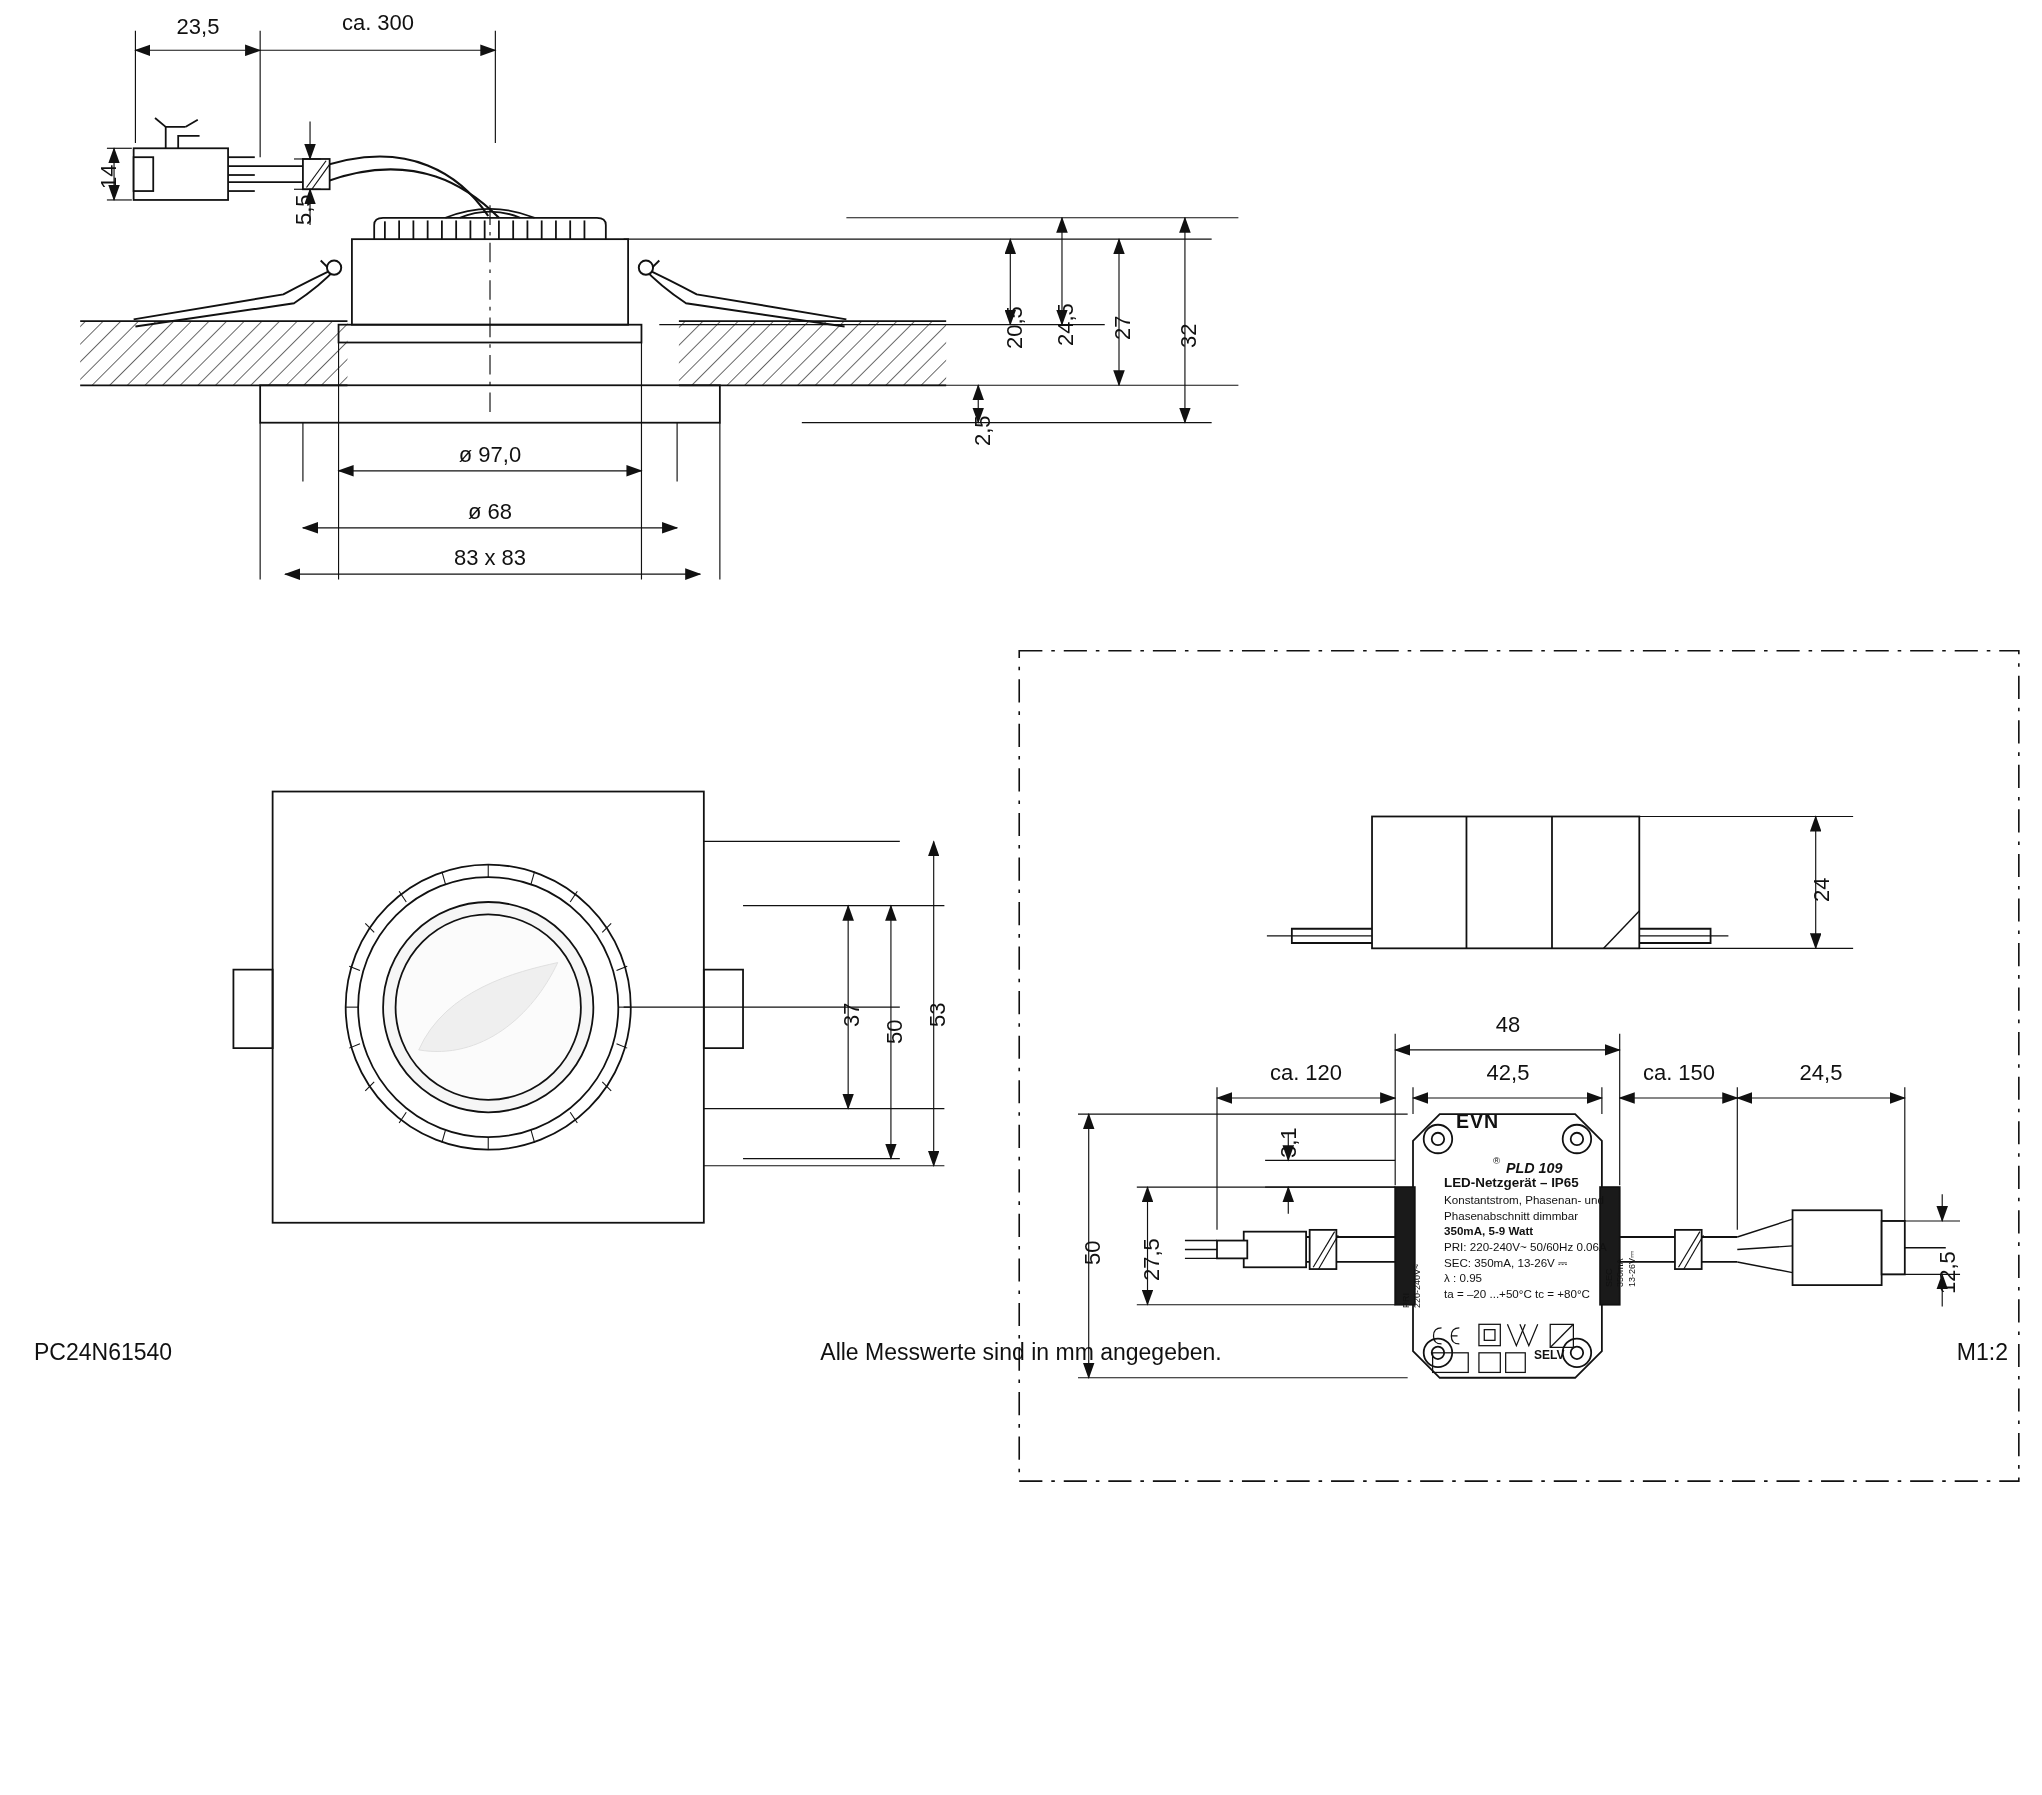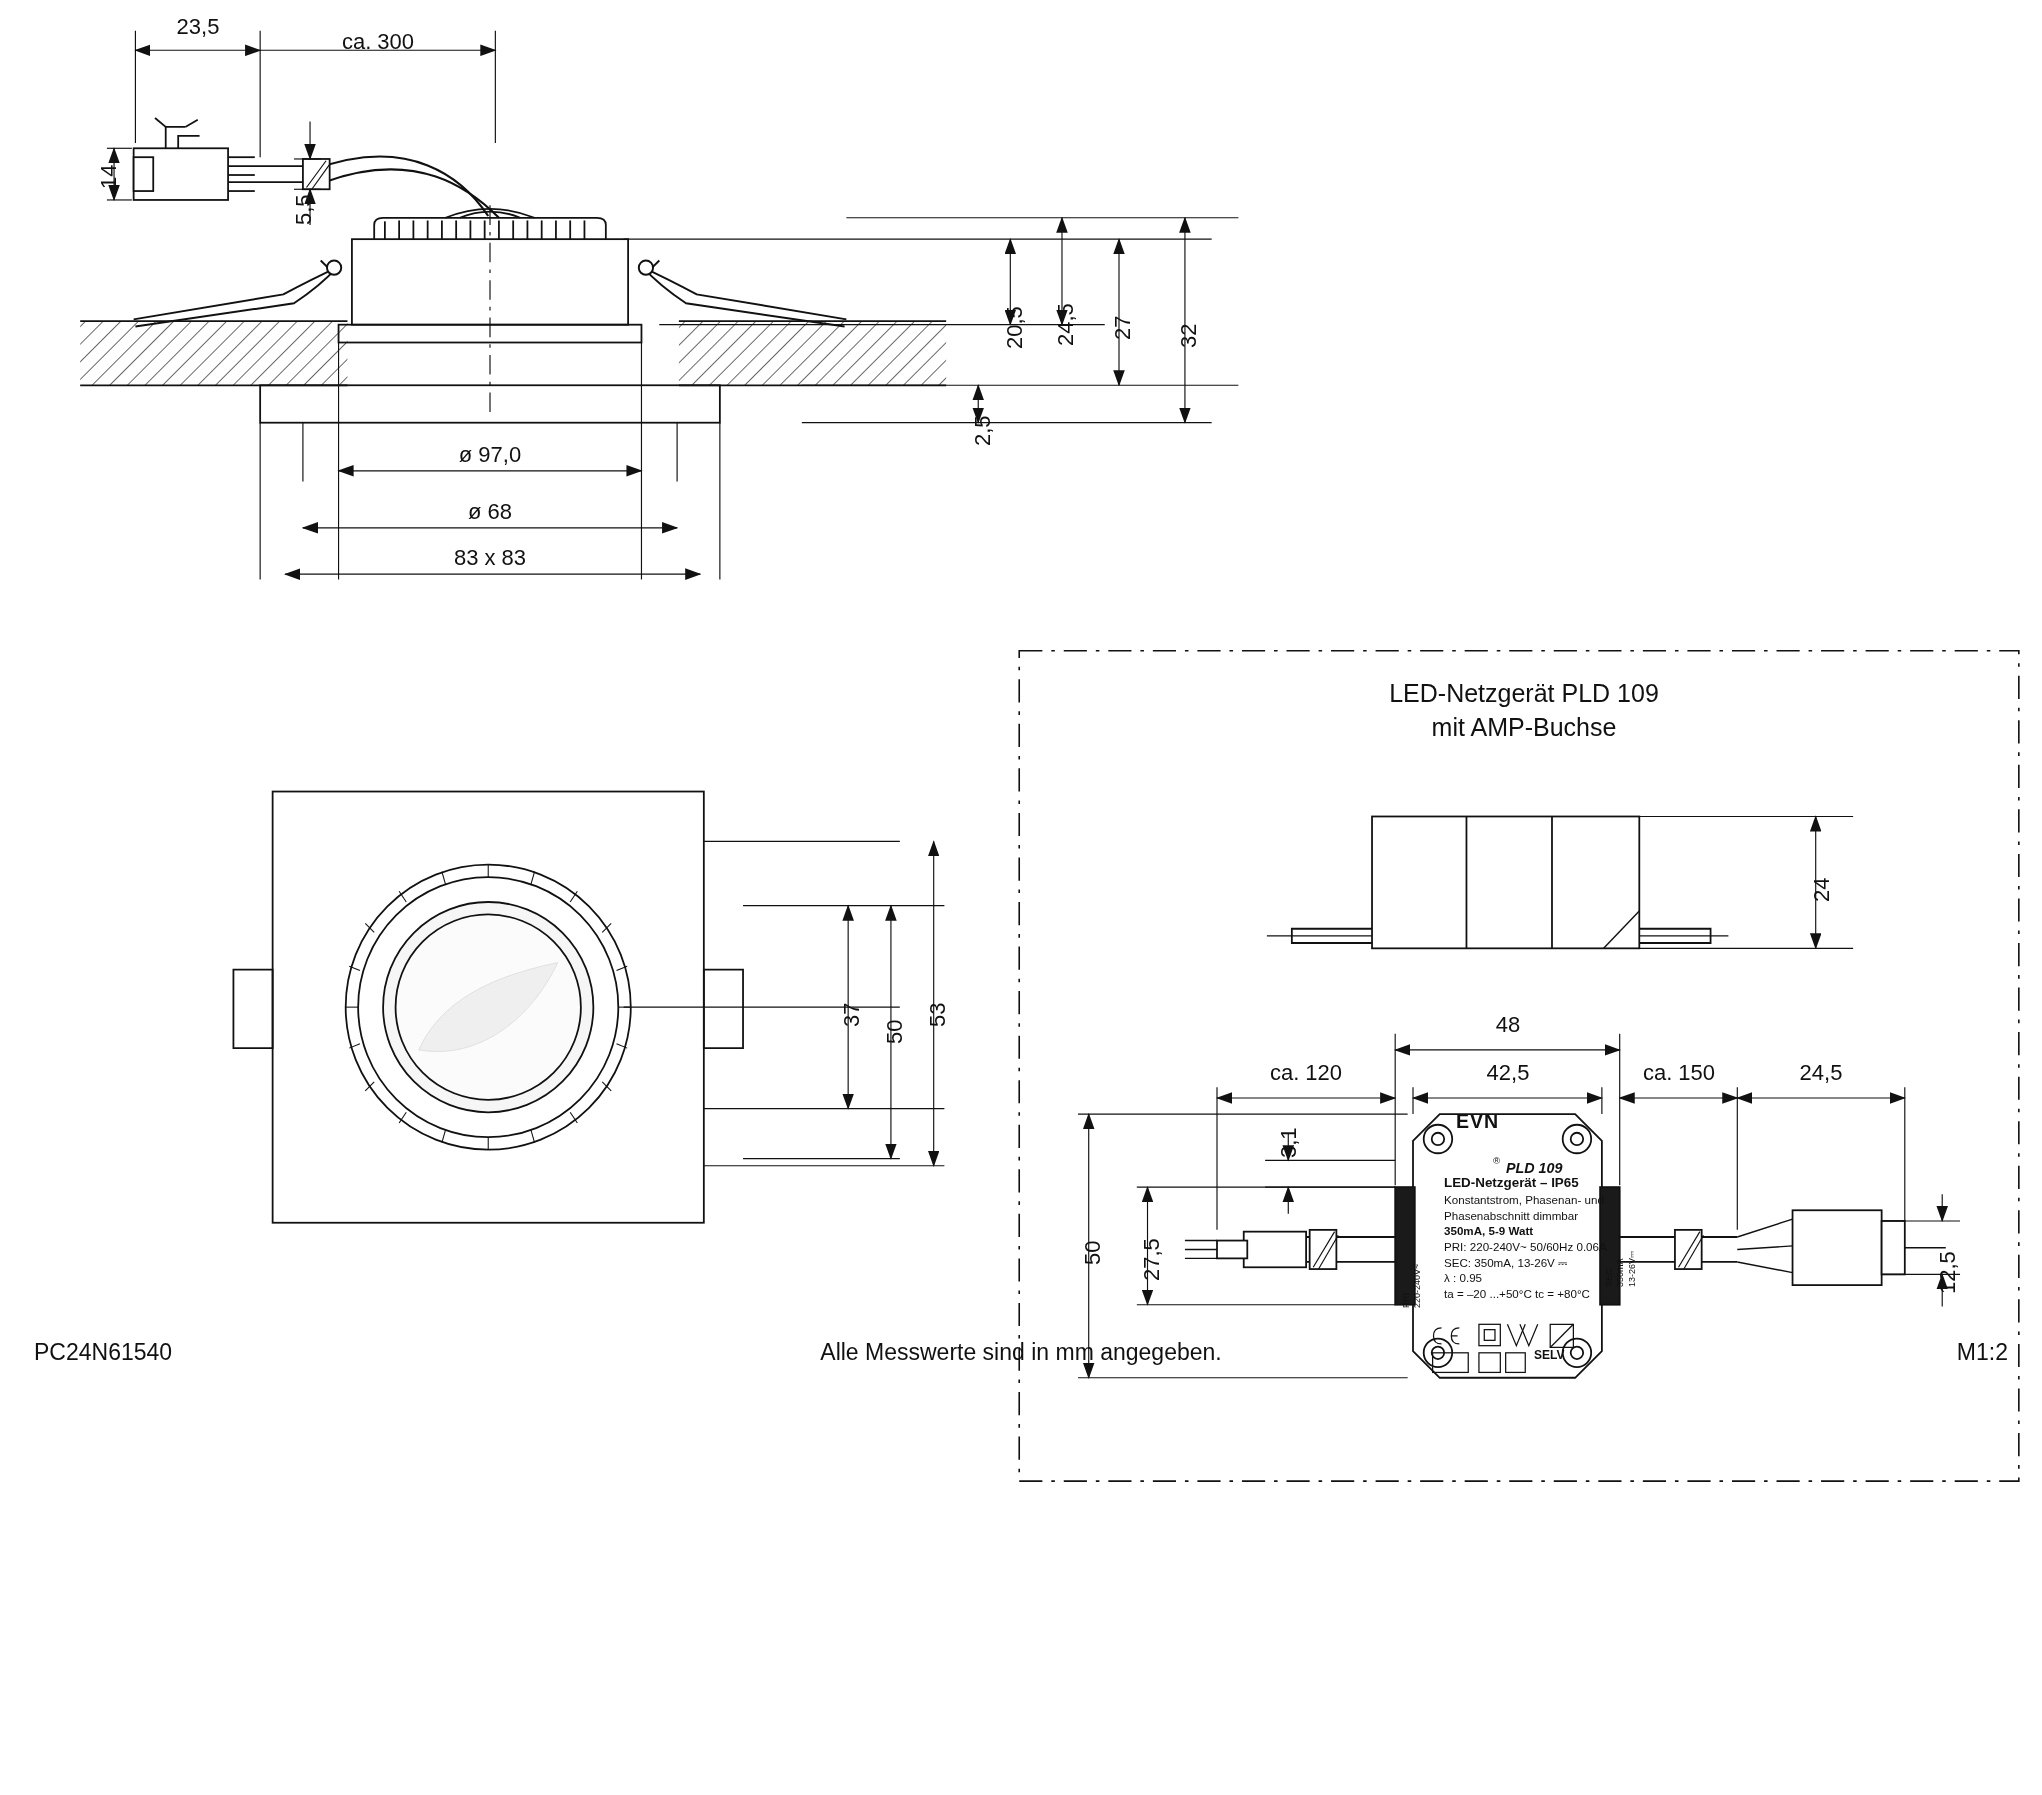--- a/index.html
+++ b/index.html
@@ -393,42 +393,38 @@
       <path d="M1740,1486 h26 v26 h-26 z"></path>
       <line x1="1740" y1="1512" x2="1766" y2="1486"></line>
 
       <rect x="1608" y="1518" width="40" height="22"></rect>
       <rect x="1660" y="1518" width="24" height="22"></rect>
       <rect x="1690" y="1518" width="22" height="22"></rect>
     </g>
   </svg>
 
   <div class="lbl c" style="left:198px; top:14.3px;">23,5</div>
-  <div class="lbl c" style="left:378px; top:29px;text-align:right;">ca. 300</div>
+  <div class="lbl c" style="left:378px; top:10px;text-align:right;">ca. 300</div>
   <div class="lbl vert" style="left:96px; top:189px;">14</div>
   <div class="lbl vert" style="left:291px; top:225px;">5,5</div>
 
   <div class="lbl vert" style="left:1002px; top:349px;">20,5</div>
   <div class="lbl vert" style="left:1053px; top:346px;">24,5</div>
   <div class="lbl vert" style="left:1110px; top:340px;">27</div>
   <div class="lbl vert" style="left:1176px; top:348px;">32</div>
   <div class="lbl vert" style="left:970px; top:446px;">2,5</div>
 
   <div class="lbl c" style="left:490px; top:442px;">ø 97,0</div>
   <div class="lbl c" style="left:490px; top:499px;">ø 68</div>
   <div class="lbl c" style="left:490px; top:545px;">83 x 83</div>
 
   <div class="lbl vert" style="left:839px; top:1027px;">37</div>
   <div class="lbl vert" style="left:882px; top:1044px;">50</div>
   <div class="lbl vert" style="left:925px; top:1027px;">53</div>
 
-  <div class="psu-title">
-    <div>LED-Netzgerät PLD 109</div>
-    <div>mit AMP-Buchse</div>
-  </div>
 
   <div class="lbl vert" style="left:1809px; top:902px;">24</div>
 
   <div class="lbl c" style="left:1508px; top:1012px;">48</div>
   <div class="lbl c" style="left:1508px; top:1060px;">42,5</div>
   <div class="lbl c" style="left:1306px; top:1060px;">ca. 120</div>
   <div class="lbl c" style="left:1679px; top:1060px;">ca. 150</div>
   <div class="lbl c" style="left:1821px; top:1060px;">24,5</div>
   <div class="lbl vert" style="left:1080px; top:1265px;">50</div>
   <div class="lbl vert" style="left:1139px; top:1281px;">27,5</div>

